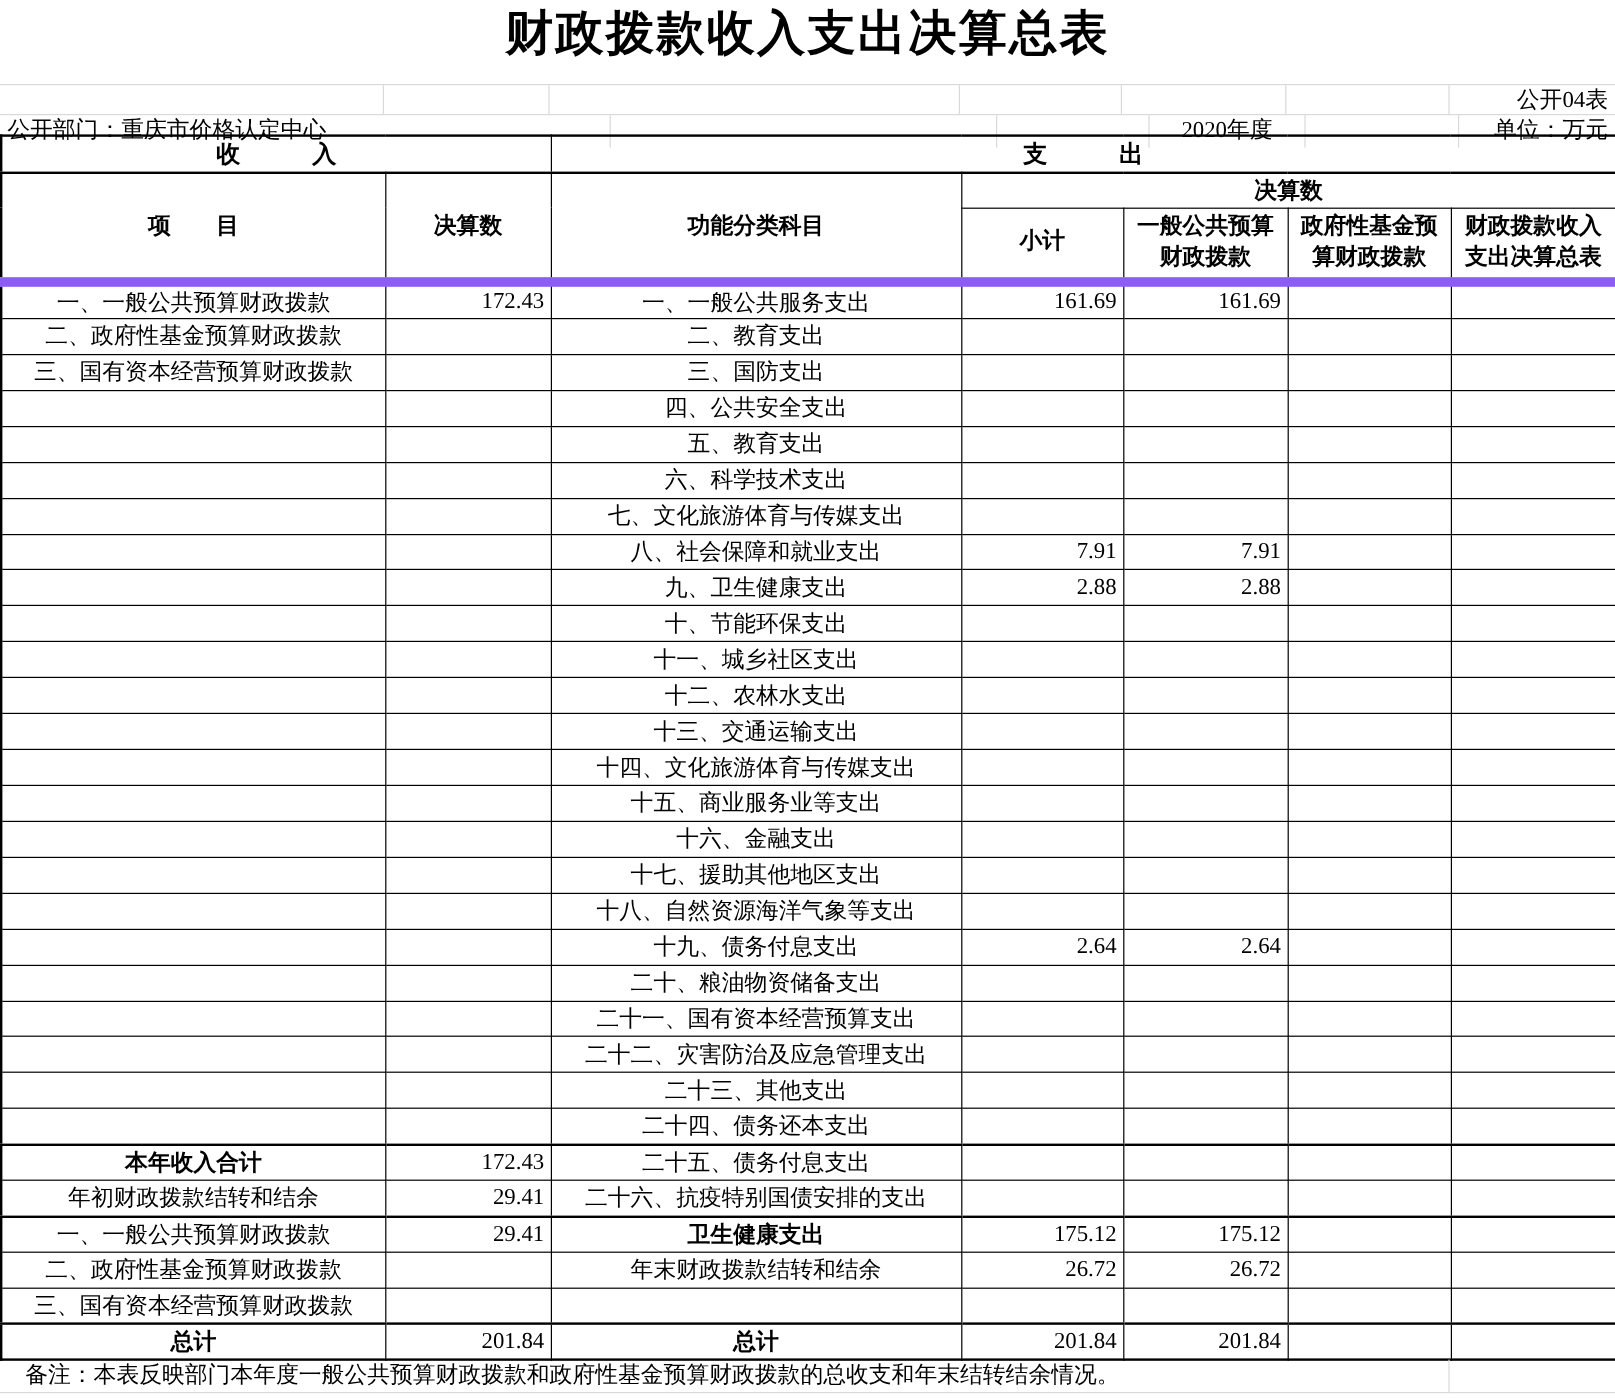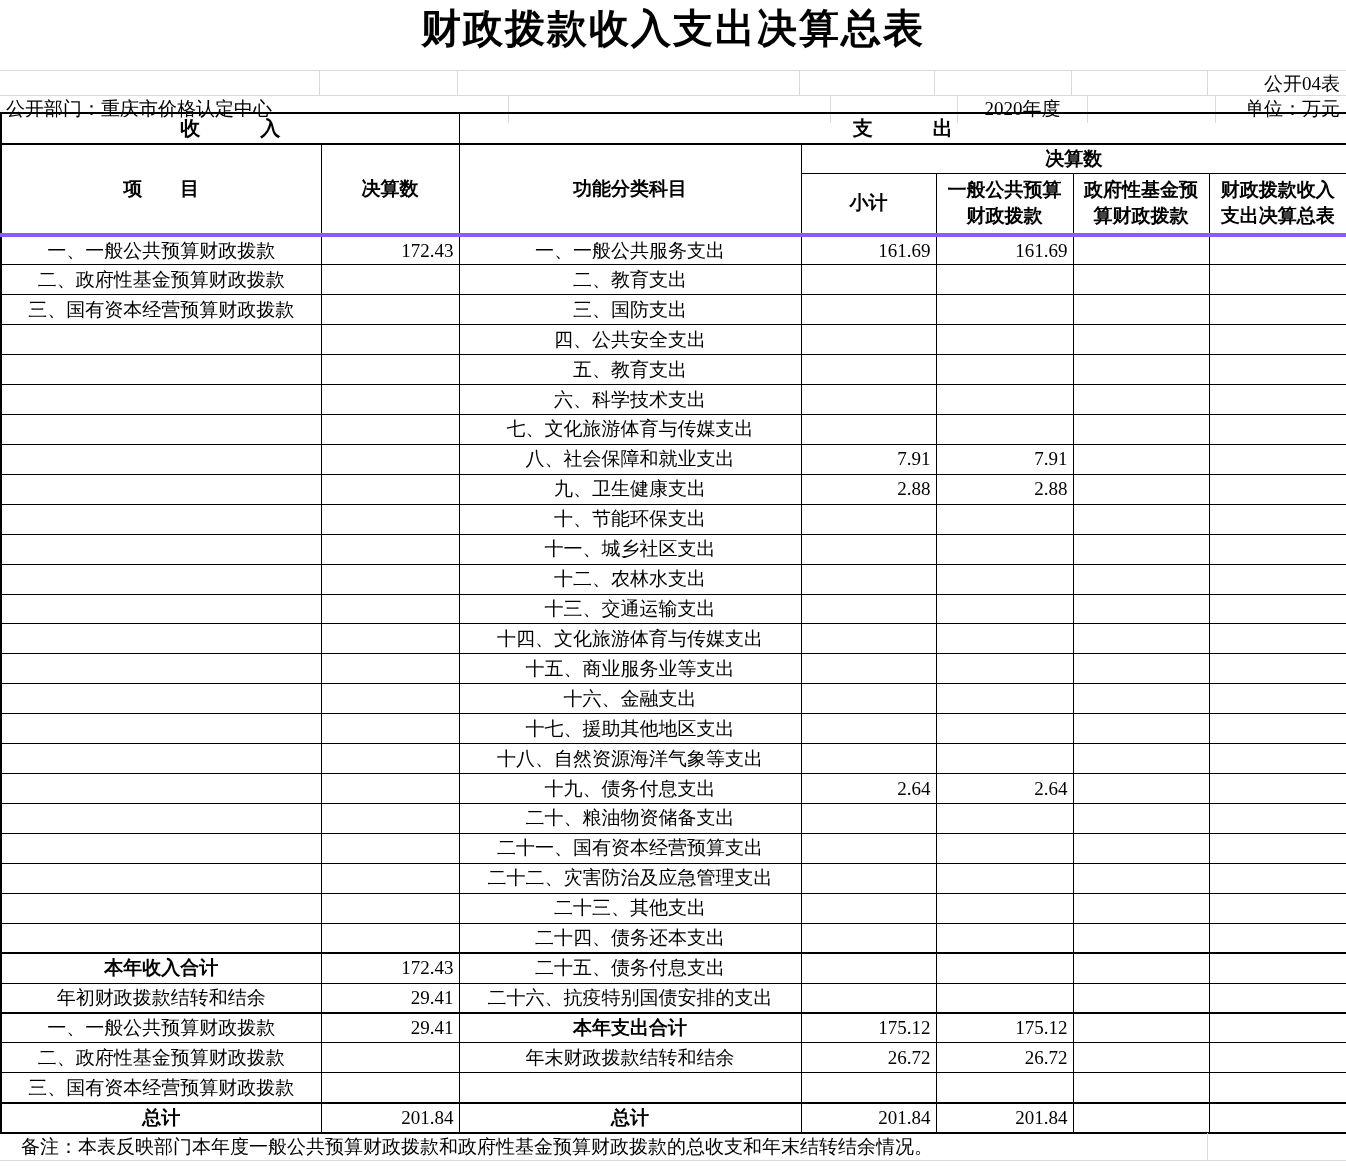--- a/index.html
+++ b/index.html
@@ -15,21 +15,21 @@
   #meta1{top:59px;height:26px;border-top:1px solid #d9d9d9;border-bottom:1px solid #d9d9d9;}
   #meta2{top:85px;height:27px;}
   .cell.r{text-align:right;padding-right:6px;}
   .cell.c{text-align:center;}
   .cell.l{text-align:left;padding-left:6px;}
   table{position:absolute;top:112px;left:0;width:1346px;border-collapse:collapse;
         table-layout:fixed;border:2px solid #000;}
   th,td{border:1px solid #000;box-sizing:border-box;overflow:hidden;white-space:nowrap;
         padding:0 5px;font-size:19px;}
   thead th{font-weight:bold;text-align:center;padding:0 6px;}
-  thead{border-bottom:4px solid #8b5cf6;}
+  thead{border-bottom:8px solid #8b5cf6;}
   tr.h1 th{height:31px;font-size:20px;border-bottom:2px solid #000;}
   tr.h2 th{height:29px;}
   tr.h3 th{height:62px;white-space:normal;line-height:26px;}
   tbody tr{height:29.93px;}
   td.item{text-align:center;}
   td.num{text-align:right;font-variant-numeric:tabular-nums;}
   td.emph{font-weight:bold;text-align:center;}
   tr.thick-top td{border-top:2px solid #000;}
   .footnote{position:absolute;top:1133px;left:0;width:1208px;height:28px;box-sizing:border-box;
             border-bottom:1px solid #d9d9d9;border-right:1px solid #d9d9d9;
@@ -322,21 +322,21 @@
           <td class="num">29.41</td>
           <td class="item">二十六、抗疫特别国债安排的支出</td>
           <td class="num"></td>
           <td class="num"></td>
           <td class="num"></td>
           <td class="num"></td>
         </tr>
         <tr class="thick-top">
           <td class="item">一、一般公共预算财政拨款</td>
           <td class="num">29.41</td>
-          <td class="item emph">本年支出合计</td>
+          <td class="item emph">卫生健康支出</td>
           <td class="num">175.12</td>
           <td class="num">175.12</td>
           <td class="num"></td>
           <td class="num"></td>
         </tr>
         <tr>
           <td class="item">二、政府性基金预算财政拨款</td>
           <td class="num"></td>
           <td class="item">年末财政拨款结转和结余</td>
           <td class="num">26.72</td>

